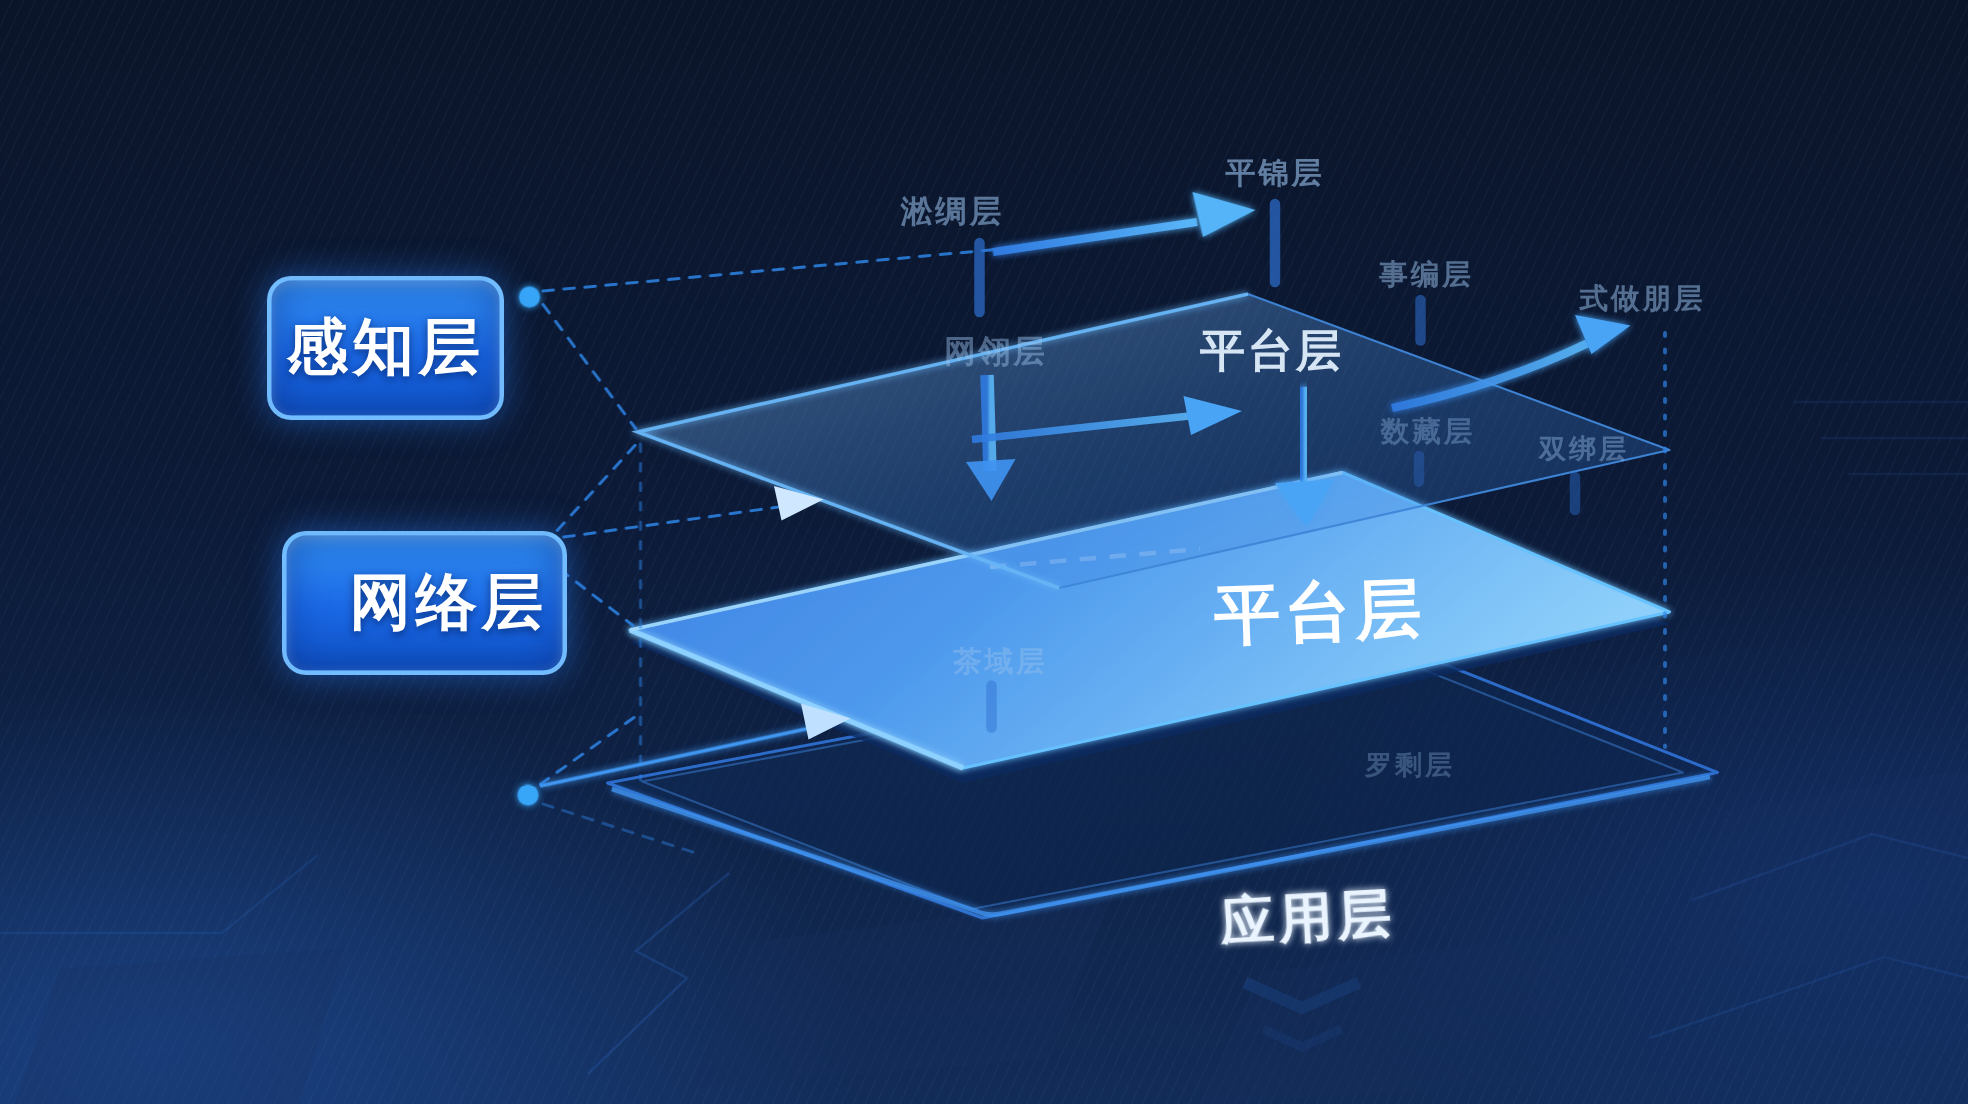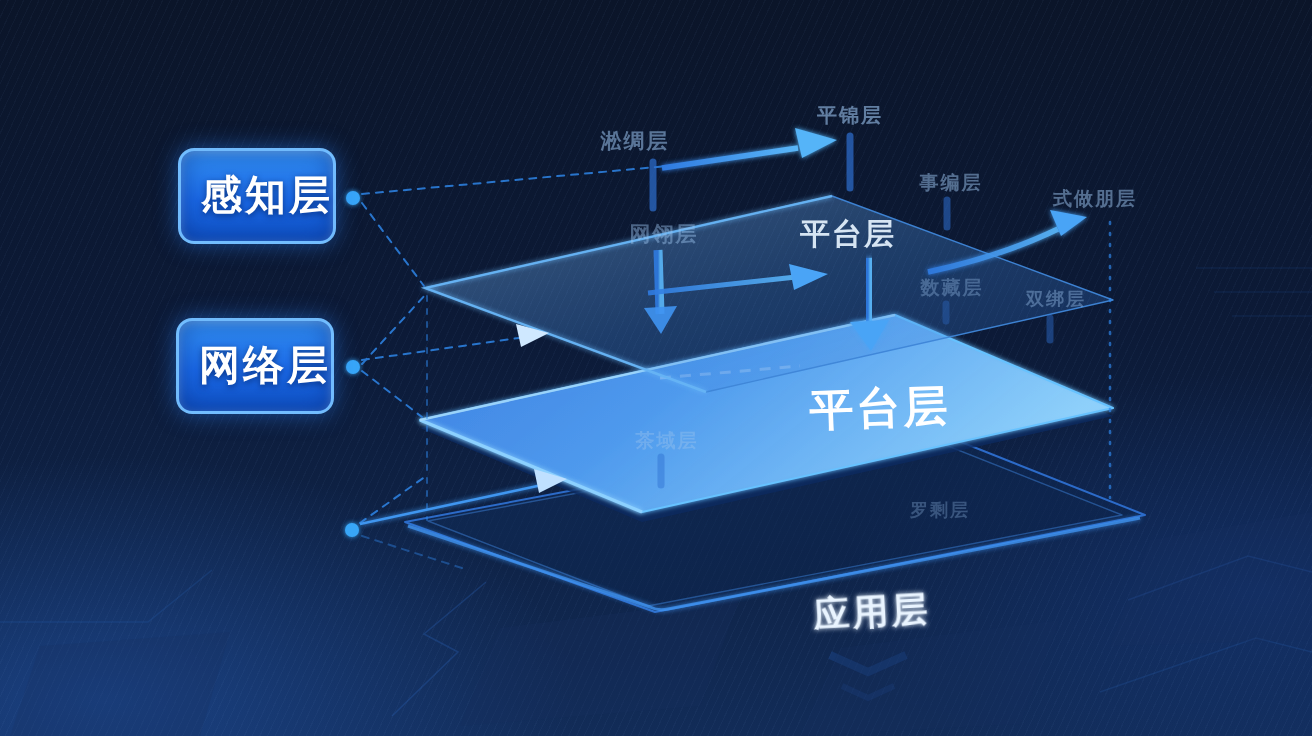--- a/index.html
+++ b/index.html
@@ -14,24 +14,25 @@
   .hatch{
     position:absolute;inset:0;pointer-events:none;
     background:repeating-linear-gradient(115deg, rgba(130,170,230,.045) 0 1px, transparent 1px 7px);
   }
   svg{position:absolute;inset:0;}
   .btn{
     position:absolute;width:152px;height:92px;border-radius:16px;
     border:3px solid rgba(118,192,255,.95);
     background:linear-gradient(180deg,#3390f4 0%,#1a67e4 55%,#0f52c6 100%);
     box-shadow:0 0 22px rgba(40,125,245,.5), inset 0 0 26px rgba(8,40,120,.55), inset 0 2px 8px rgba(190,230,255,.45);
-    display:flex;align-items:center;justify-content:flex-end;
+    display:flex;align-items:center;justify-content:center;
     color:#fff;font-size:41px;font-weight:bold;letter-spacing:3px;
     text-shadow:0 2px 6px rgba(0,25,80,.65);
     cursor:pointer;
+    margin-top:36px;
   }
   .btn span{transform:translateY(-1px);}
 </style>
 </head>
 <body>
 
 <div class="stage">
   <div class="hatch"></div>
 
   <svg width="1312" height="736" viewBox="0 0 1312 736">
@@ -159,16 +160,16 @@
       <text x="667" y="447" text-anchor="middle" font-size="19" opacity=".4">茶域层</text>
       <text x="940" y="516" text-anchor="middle" font-size="18" opacity=".3">罗剩层</text>
     </g>
 
     <text x="872" y="624" text-anchor="middle" font-size="36" font-weight="bold" fill="#e9f4ff" letter-spacing="3" transform="rotate(-3 872 612)" filter="url(#glow)">应用层</text>
   </svg>
 
   <div class="btn" style="left:178px;top:148px;width:152px;height:90px;">
     <span>感知层</span>
   </div>
-  <div class="btn" style="left:176px;top:318px;width:152px;height:90px;">
+  <div class="btn" style="left:188px;top:318px;width:152px;height:90px;padding-left:32px;">
     <span>网络层</span>
   </div>
 </div>
 
 </body></html>

